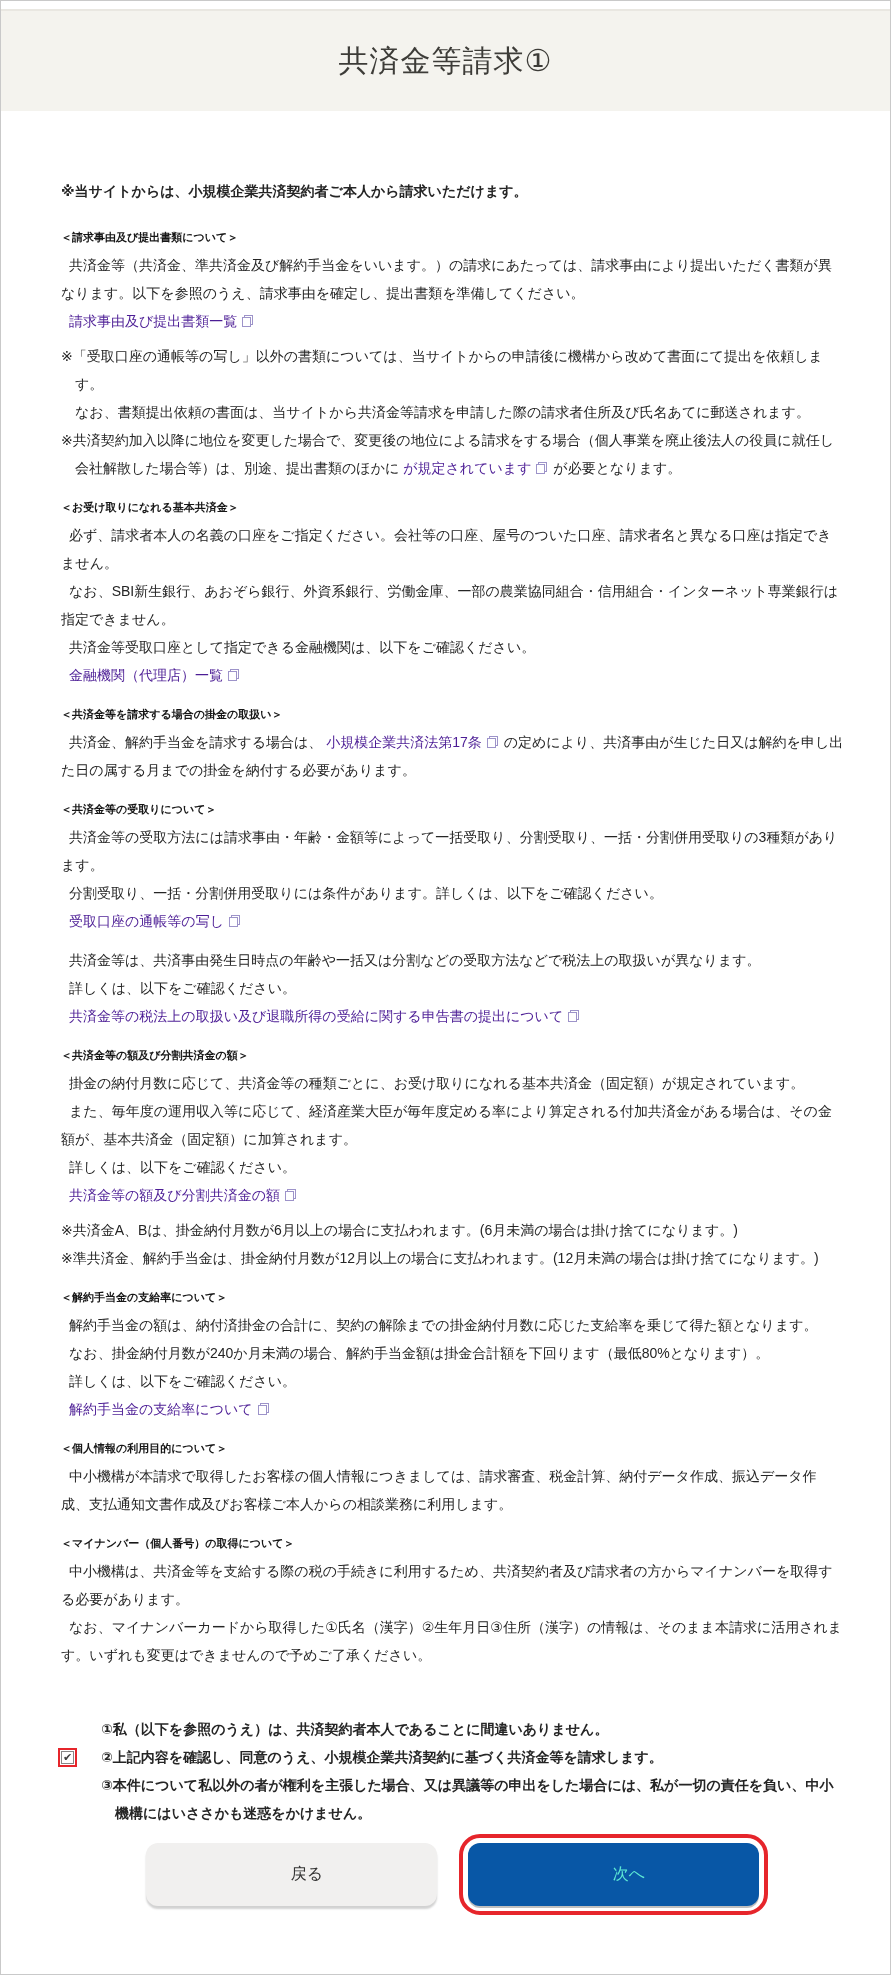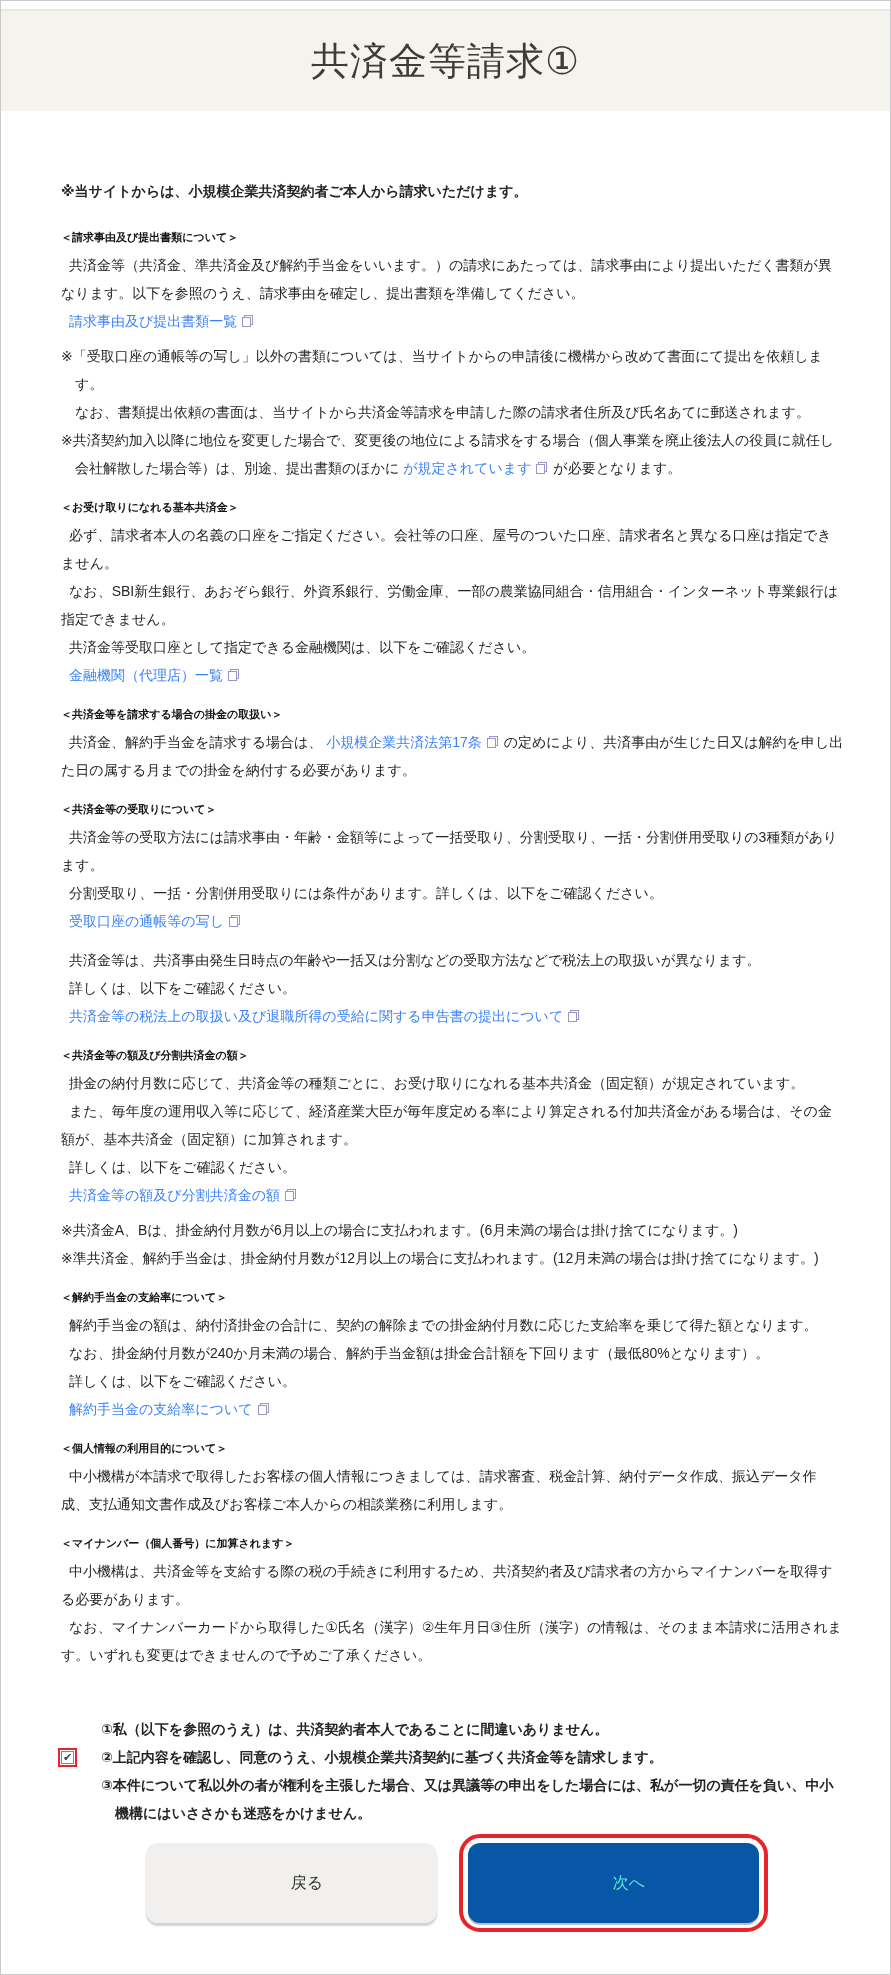--- a/index.html
+++ b/index.html
@@ -9,33 +9,33 @@
     font-family:"Liberation Sans","DejaVu Sans",sans-serif;
     color:#252525;
   }
   
   .header-band{
     margin-top:8px;height:100px;background:#f4f3ee;
     border-top:2px solid #e9e7e1;
     display:flex;align-items:center;justify-content:center;
   }
   .page-title{
-    font-size:38px;font-weight:500;color:#3d3c38;letter-spacing:1px;text-align:center;
+    font-size:30px;font-weight:500;color:#3d3c38;letter-spacing:1px;text-align:center;
   }
   
   .content{
     padding:66px 46px 0 60px;
     font-size:14px;line-height:28px;
   }
   .intro{font-weight:700;margin:0 0 18px 0;}
   .sec{margin-top:11px;}
   .sec-title{margin:0;font-size:11px;font-weight:700;color:#161616;line-height:28px;}
   .para{margin:0;text-indent:8px;}
   .link-line{margin:0;text-indent:8px;}
-  a.link{color:#3b82f6;text-decoration:none;cursor:pointer;}
+  a.link{color:#4c1d95;text-decoration:none;cursor:pointer;}
   .notes{margin-top:7px;}
   .note{margin:0;padding-left:14px;text-indent:-14px;}
   .note-cont{margin:0;padding-left:14px;}
   
   .ext{
     position:relative;display:inline-block;width:11px;height:12px;
     margin:0 2px 0 5px;vertical-align:-1px;
   }
   .ext::before{
     content:"";position:absolute;right:0;top:0;width:7px;height:8px;
@@ -58,21 +58,21 @@
     width:13px;height:13px;box-sizing:border-box;border:1px solid #878787;
     background:#fff;display:flex;align-items:center;justify-content:center;
     font-size:11px;line-height:11px;color:#3f3f3f;
     outline:2px solid #e6252b;outline-offset:1px;cursor:pointer;
   }
   
   .btn-row{
     margin-top:16px;display:flex;justify-content:center;gap:31px;
   }
   .btn{
-    width:291px;height:80px;border:none;border-radius:12px;
+    width:291px;height:63px;border:none;border-radius:12px;
     display:flex;align-items:center;justify-content:center;
     font-size:16px;font-family:inherit;cursor:pointer;padding-left:37px;
   }
   .btn-back{
     background:#f1f0ef;color:#333;
     box-shadow:0 3px 2px rgba(0,0,0,0.18);
   }
   .btn-next{
     background:#0857a6;color:#5eead4;
     outline:4px solid #e6252b;outline-offset:5px;
@@ -148,21 +148,21 @@
       <p class="para">詳しくは、以下をご確認ください。</p>
       <p class="link-line"><a class="link"><span>解約手当金の支給率について</span><span class="ext"></span></a></p>
     </section>
 
     <section class="sec">
       <h3 class="sec-title">＜個人情報の利用目的について＞</h3>
       <p class="para">中小機構が本請求で取得したお客様の個人情報につきましては、請求審査、税金計算、納付データ作成、振込データ作成、支払通知文書作成及びお客様ご本人からの相談業務に利用します。</p>
     </section>
 
     <section class="sec">
-      <h3 class="sec-title">＜マイナンバー（個人番号）に加算されます＞</h3>
+      <h3 class="sec-title">＜マイナンバー（個人番号）の取得について＞</h3>
       <p class="para">中小機構は、共済金等を支給する際の税の手続きに利用するため、共済契約者及び請求者の方からマイナンバーを取得する必要があります。</p>
       <p class="para">なお、マイナンバーカードから取得した①氏名（漢字）②生年月日③住所（漢字）の情報は、そのまま本請求に活用されます。いずれも変更はできませんので予めご了承ください。</p>
     </section>
 
     <div class="agreement">
       <div class="checkbox-outer">
         <div class="checkbox">
             <span>✔</span>
           </div>
       </div>

